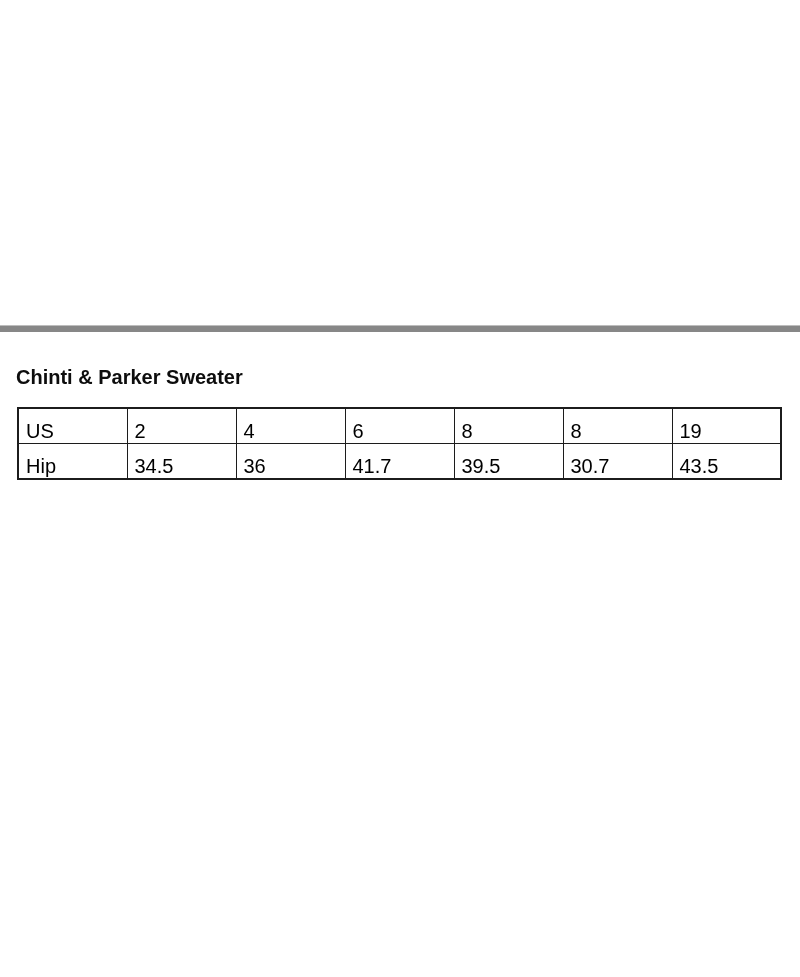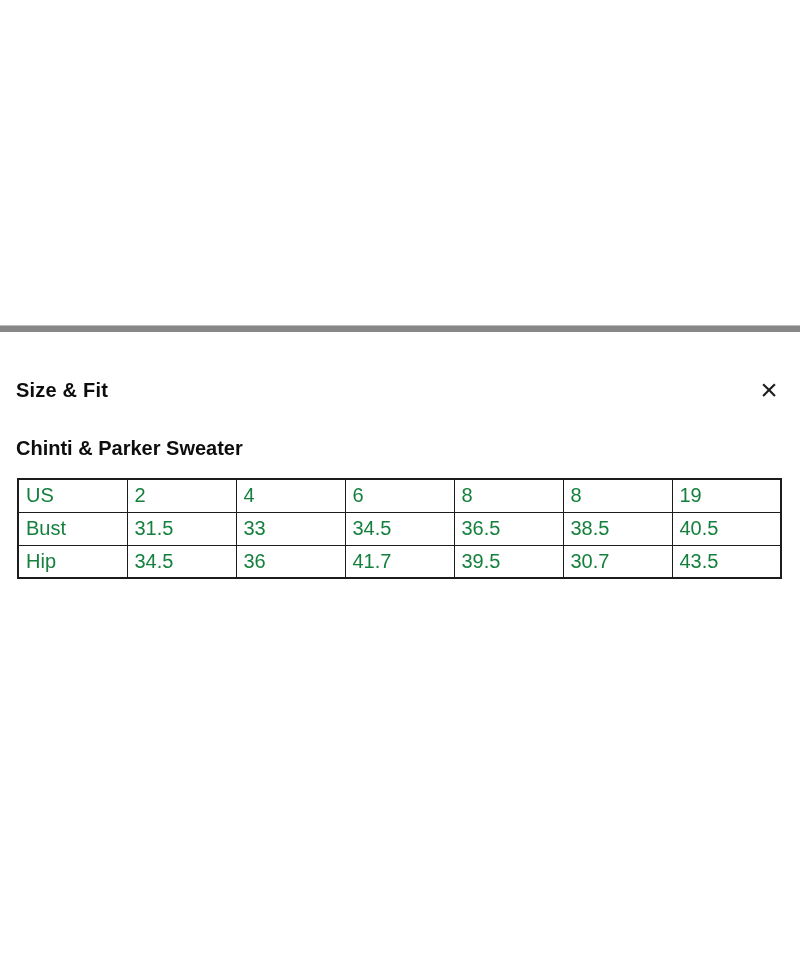--- a/index.html
+++ b/index.html
@@ -62,64 +62,49 @@
   table.size-chart {
     border-collapse: collapse;
     table-layout: fixed;
     width: 765px;
     margin: 20px 0 0 17px;
     border: 2px solid #1c1c1c;
   }
   table.size-chart td {
     border: 1px solid #1c1c1c;
     height: 33px;
-    padding: 0 2px 0 7px;
+    padding: 11px 2px 0 7px;
     font-size: 20px;
     font-weight: normal;
-    color: #15803d;
+    color: #000000;
     white-space: nowrap;
     overflow: hidden;
     vertical-align: middle;
   }
 </style>
 </head>
 <body>
 
 <div class="divider-bar" style="background: rgb(135, 135, 135);"></div>
 
 <div>
 
-  <div class="panel-header">
-    <h1 class="panel-title">Size &amp; Fit</h1>
-    <button class="close-btn" aria-label="Close">
-      <span>×</span>
-    </button>
-  </div>
 
   <h2 class="product-name">Chinti &amp; Parker Sweater</h2>
 
   <table class="size-chart">
     <tbody>
       <tr>
         <td>US</td>
         <td>2</td>
         <td>4</td>
         <td>6</td>
         <td>8</td>
         <td>8</td>
         <td>19</td>
-      </tr>
-      <tr>
-        <td>Bust</td>
-        <td>31.5</td>
-        <td>33</td>
-        <td>34.5</td>
-        <td>36.5</td>
-        <td>38.5</td>
-        <td>40.5</td>
       </tr>
       <tr>
         <td>Hip</td>
         <td>34.5</td>
         <td>36</td>
         <td>41.7</td>
         <td>39.5</td>
         <td>30.7</td>
         <td>43.5</td>
       </tr>

